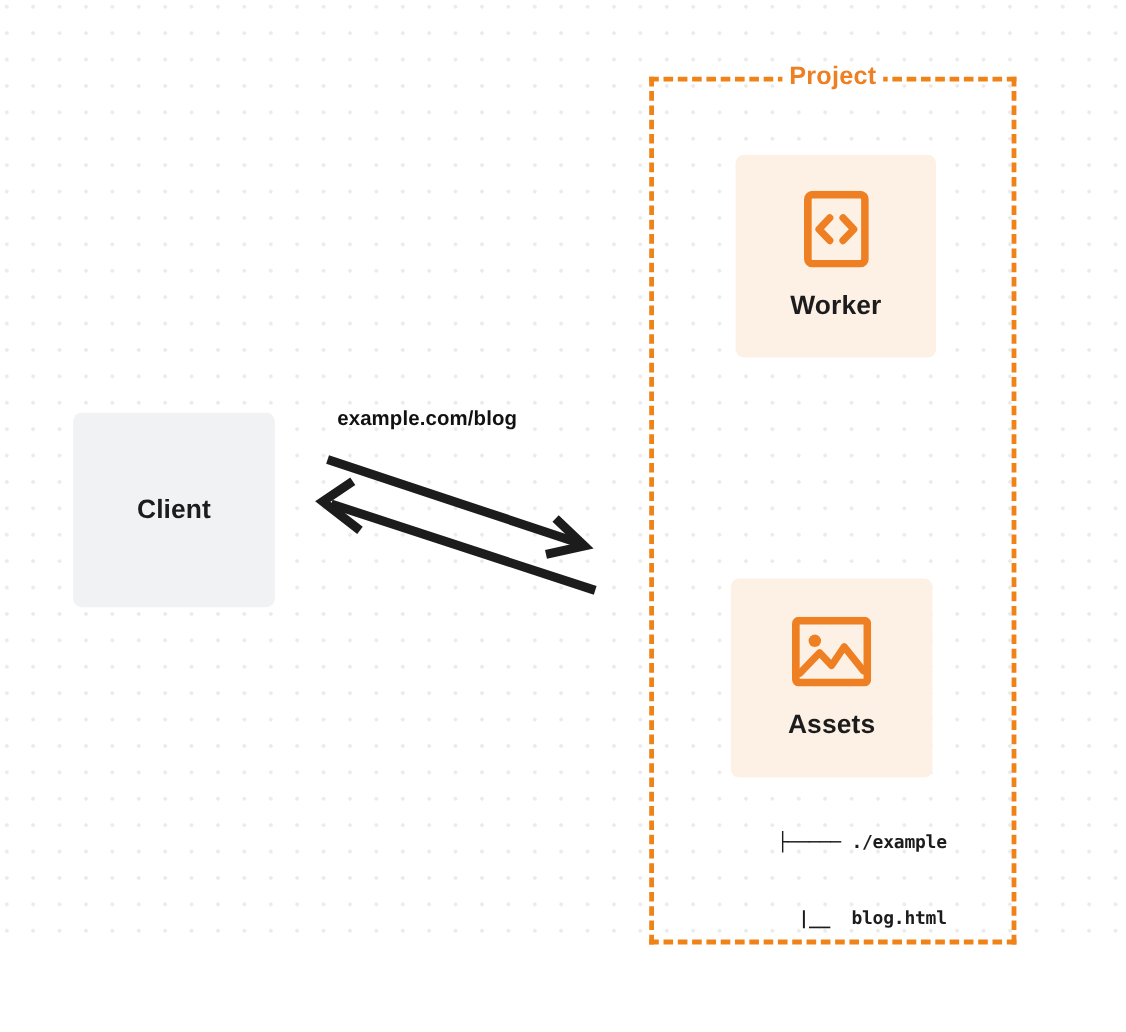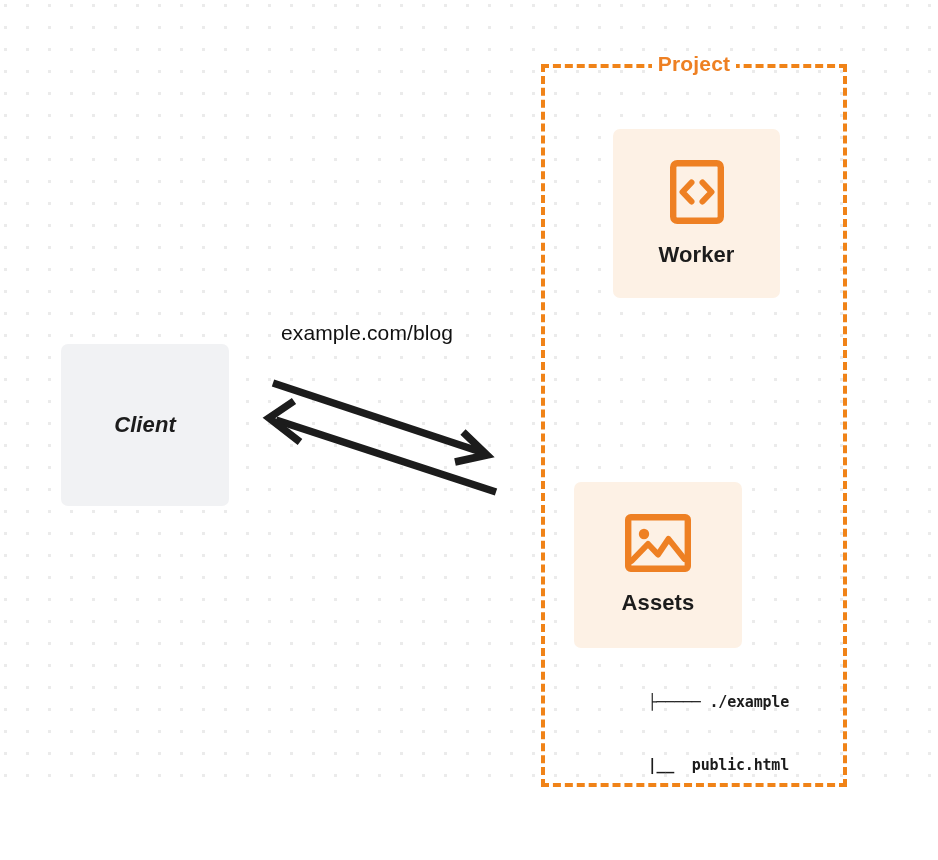--- a/index.html
+++ b/index.html
@@ -76,26 +76,26 @@
     display: block;
     margin-bottom: 14px;
   }
 
   
   #node-worker {
     left: 613px;  top: 129px;
     width: 167px; height: 169px;
   }
   #node-assets {
-    left: 574px;  top: 482px;
+    left: 609px;  top: 482px;
     width: 168px; height: 166px;
   }
   #node-client {
     left: 61px;   top: 344px;
-    width: 168px; height: 162px; font-style: italic;
+    width: 168px; height: 162px;
   }
 
   
   #asset-tree {
     position: absolute;
     left: 589px;
     top: 650px;
     width: 200px;
     font-family: "DejaVu Sans Mono", "Liberation Mono", monospace;
     font-size: 15px;
@@ -105,23 +105,23 @@
     white-space: pre;
     text-align: right;
     letter-spacing: -0.2px;
   }
   #asset-tree .tree-line { display: block; }
 
   
   #request-label {
     position: absolute;
     left: 281px;
-    top: 321px;
-    font-size: 21px;
-    font-weight: 400;
+    top: 339px;
+    font-size: 17px;
+    font-weight: 700;
     color: #111111;
     letter-spacing: 0.1px;
     white-space: nowrap;
   }
 
   
   #arrow-layer {
     position: absolute;
     left: 0;
     top: 0;
@@ -157,21 +157,21 @@
         <rect x="3.2" y="3.2" width="59.6" height="51.6" rx="2.5" ry="2.5" fill="none" stroke="#ee8023" stroke-width="6.4"></rect>
         <circle cx="19" cy="20" r="5.2" fill="#ee8023"></circle>
         <path d="M6.5 47 L23 30 L33 40.5 L43.5 25 L59.5 45" fill="none" stroke="#ee8023" stroke-width="6" stroke-linecap="round" stroke-linejoin="round"></path>
       </svg>
     </span>
     <span class="node-label">Assets</span>
   </div>
 
   <div id="asset-tree">
     <span class="tree-line">├───── ./example</span>
-    <span class="tree-line">     |__  public.html</span>
+    <span class="tree-line">     |__  blog.html</span>
     
   </div>
 
   <div class="node-card grey" id="node-client">
     <span class="node-label">Client</span>
   </div>
 
   <div id="request-label">example.com/blog</div>
 
   <svg id="arrow-layer" viewBox="0 0 938 860" xmlns="http://www.w3.org/2000/svg">

